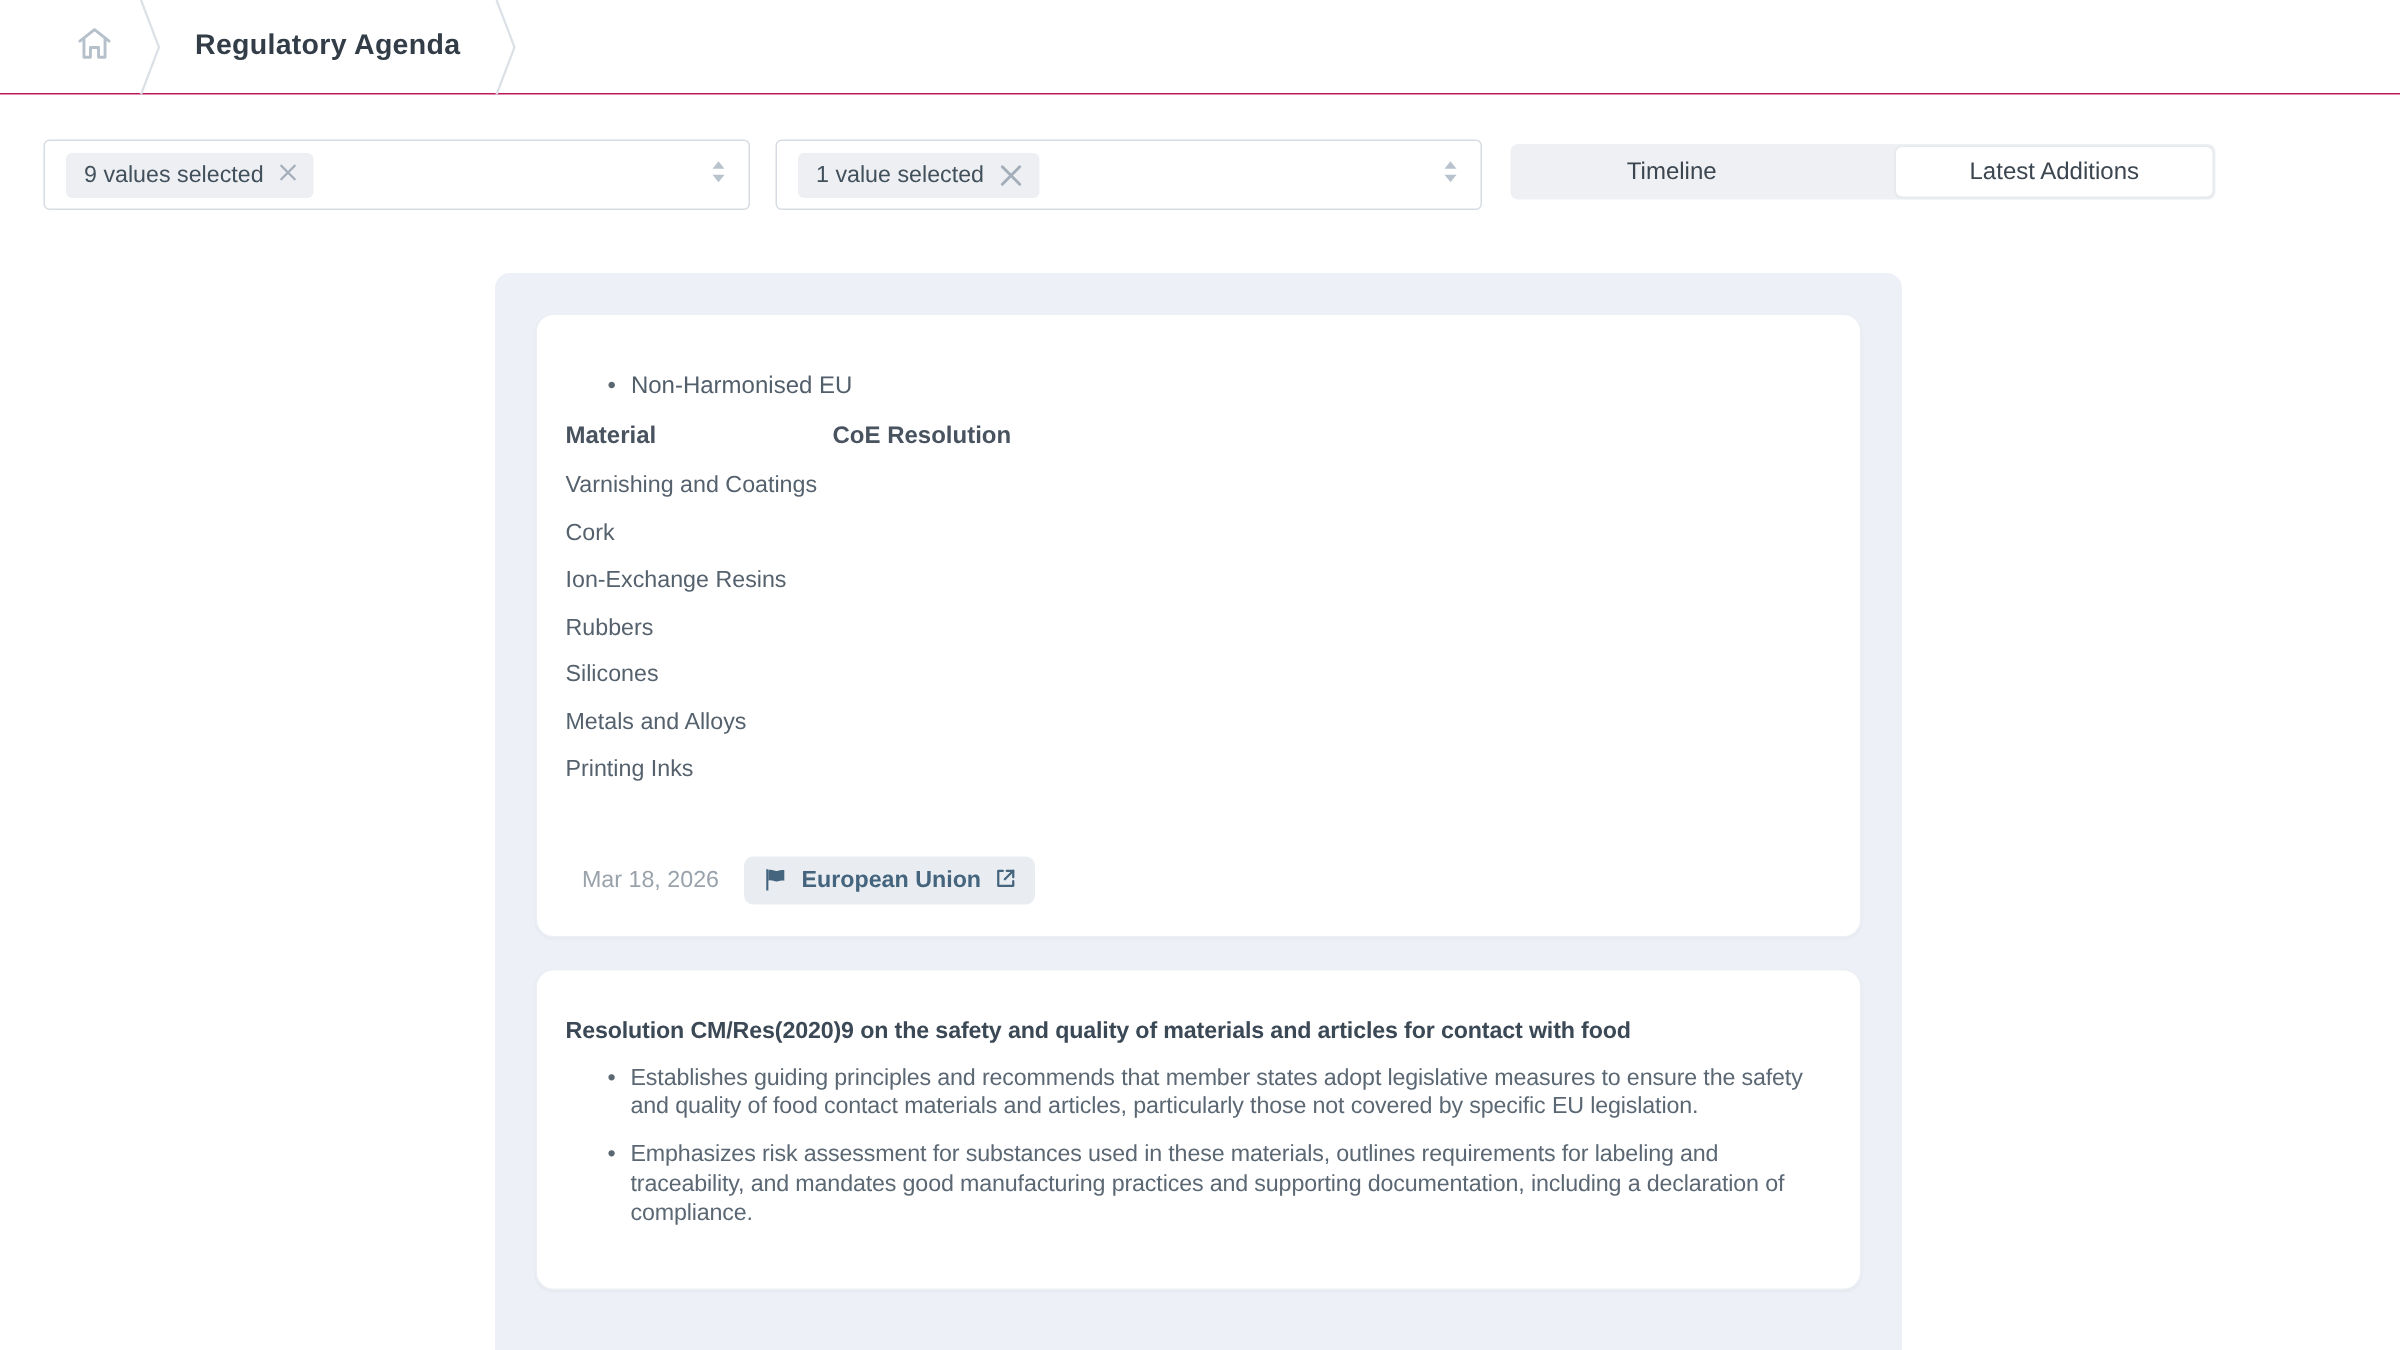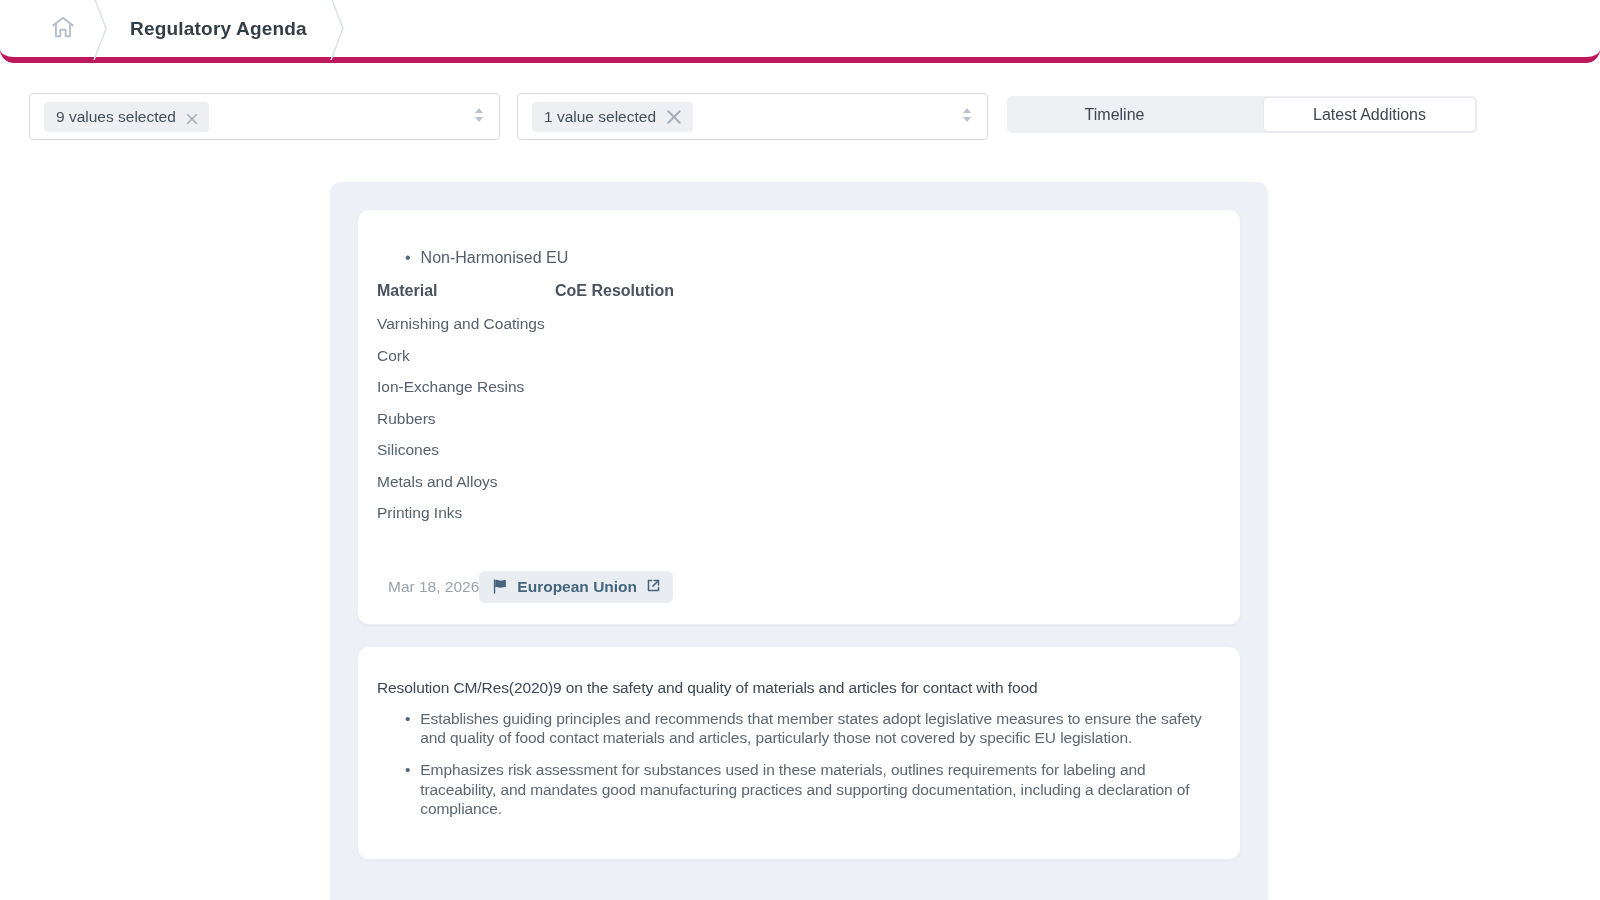--- a/index.html
+++ b/index.html
@@ -1,33 +1,33 @@
 <!DOCTYPE html>
 <html><head>
 <meta charset="utf-8">
 <style>
   * { margin:0; padding:0; box-sizing:border-box; }
   html,body { width:1600px; height:900px; overflow:hidden; background:#ffffff;
     font-family:"Liberation Sans", sans-serif; }
 
   
   .topbar { position:relative; height:63px; background:#fff;
-    border-bottom:6px solid #be185d; display:flex; align-items:center;border-radius:14px; }
+    border-bottom:1px solid #be185d; display:flex; align-items:center; }
   .home-btn { margin-left:50px; display:flex; align-items:center; cursor:pointer; }
   .crumb-sep { margin-left:16px; height:63px; display:block; }
   .crumb-title { margin:0 22px; font-size:19px; font-weight:700; color:#333d48;
     letter-spacing:.2px; white-space:nowrap; }
 
   
   .select-box { position:absolute; top:93px; height:47px; background:#fff;
     border:1px solid #d7dce2; border-radius:4px; display:flex; align-items:center;
     padding:0 14px; cursor:pointer; }
   .select-materials { left:29px;  width:471px; }
   .select-region    { left:517px; width:471px; }
-  .chip { display:inline-flex; align-items:flex-end; gap:9px; background:#edeff2;
+  .chip { display:inline-flex; align-items:flex-start; gap:9px; background:#edeff2;
     border-radius:4px; padding:6px 10px 6px 12px; font-size:15.5px; color:#42505c; }
   .chip .x-sm { width:14px; height:14px; }
   .chip .x-lg { width:18px; height:18px; }
   .spinner { position:absolute; right:15px; top:50%; transform:translateY(-50%); }
 
   
   .view-toggle { position:absolute; left:1007px; top:96px; width:470px; height:37px;
     background:#eef0f3; border-radius:5px; display:flex; padding:2px;
     font-size:16px; color:#3b4650;gap:44px; }
   .seg { flex:1; display:flex; align-items:center; justify-content:center;
@@ -45,26 +45,26 @@
   .scope-bullet { display:flex; gap:10px; margin-left:28px; font-size:16px;
     color:#525f6b; line-height:20px; }
   .dot { color:#5a6670; }
 
   .mat-header { display:grid; grid-template-columns:178px auto; margin-top:12px;
     font-size:16px; font-weight:700; color:#48535f; line-height:22px; }
   .mat-rows { margin-top:6px; font-size:15.5px; color:#55626e; }
   .mat-row { line-height:31.5px; }
 
   .card-footer { display:flex; align-items:center; margin-top:42px; margin-left:11px; }
-  .card-date { font-size:15.5px; color:#9aa3ac; }
+  .card-date { font-size:15.5px; color:#9aa3ac; margin-right:17px; }
   .region-badge { display:inline-flex; gap:9px; background:#e9edf2;
     border-radius:6px; padding:7px 12px; font-size:15.5px; font-weight:700;
     color:#44657d; cursor:pointer; }
 
-  .reg-title { font-size:15.5px; font-weight:400; color:#3b4855; letter-spacing:-.1px; }
+  .reg-title { font-size:15.5px; font-weight:700; color:#3b4855; letter-spacing:-.1px; }
   .reg-bullets { margin-top:12px; display:flex; flex-direction:column; gap:12px; }
   .reg-bullet { display:flex; gap:10px; margin-left:28px; max-width:810px;
     font-size:15.5px; line-height:19.7px; color:#5b6874; letter-spacing:-.1px; }
 </style>
 </head>
 <body>
 
 <div class="topbar">
   <span class="home-btn">
     <span>

